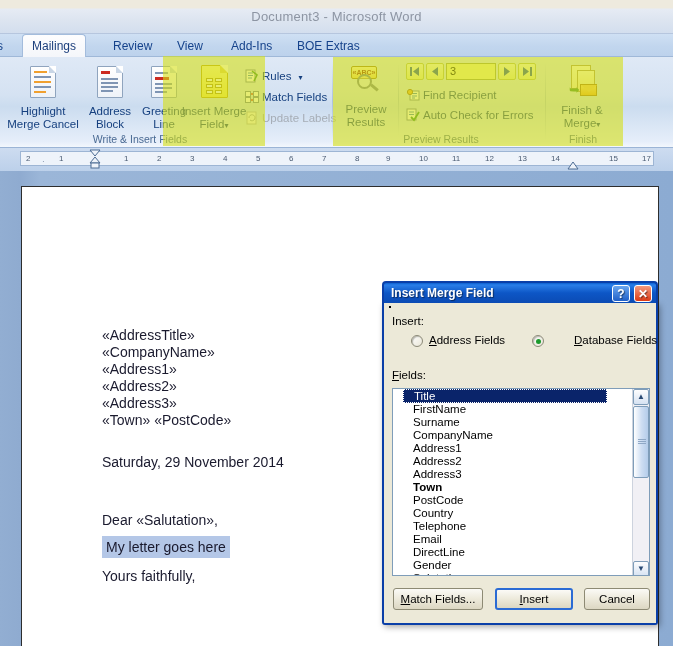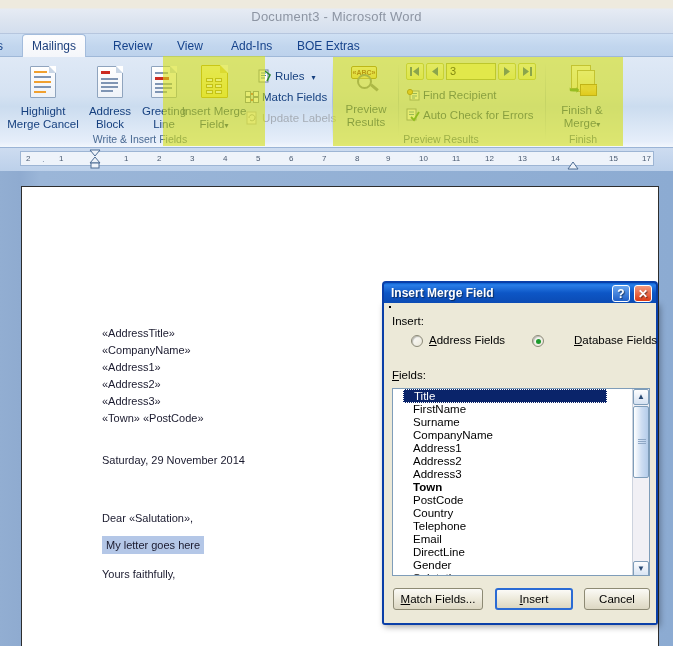--- a/index.html
+++ b/index.html
@@ -129,21 +129,21 @@
       white-space:nowrap; overflow:hidden; }
   #ruler .rk{ position:absolute; top:2px; }
   .marker{ position:absolute; }
 
   
   #workarea{ position:absolute; left:0; top:171px; width:673px; height:475px;
      background:linear-gradient(to right,#92aed2 0%,#8fabd0 3%,#9bb6d8 6%,#8cabd2 100%); }
   #page{ position:absolute; left:21px; top:15px; width:638px; height:470px;
      background:#ffffff; border:1px solid #2d2d2d; }
   .doctxt{ position:absolute; font-family:"Liberation Sans", sans-serif;
-     font-size:11px; color:#1a1a2e; white-space:nowrap; }
+     font-size:14px; color:#1a1a2e; white-space:nowrap; }
   .sel{ background:#b4c7e7; }
 
   
   #dialog{ position:absolute; left:382px; top:303px; width:276px; height:322px;
      border:2px solid #0a3fa8; border-top:none; border-radius:0 0 3px 3px;
      background:#ece9d8; box-shadow:2px 2px 6px rgba(0,0,0,.35); }
   #dlgtitle{ position:absolute; left:-2px; top:-22px; width:276px; height:22px;
      background:linear-gradient(to bottom,#0a5fd0 0%,#2a7ee8 10%,#0d56c6 50%,#0b4bb4 100%);
      border:2px solid #0a3fa8; border-bottom:none; border-radius:4px 4px 0 0;
      color:#fff; font-size:12px; font-weight:bold; line-height:20px; padding-left:7px;
@@ -258,21 +258,21 @@
           <i style="left:0;top:12px;"></i>
             <i style="left:9px;top:12px;"></i>
         </div>
       </div>
       <div class="lbl">
         <span>Insert Merge</span><br>
         <span>Field</span><span style="font-size:8px;">▾</span>
       </div>
     </div>
 
-    <div class="smallitem" style="left:258px; top:11px;">
+    <div class="smallitem" style="left:245px; top:11px;">
       <span class="sic">
         <svg width="14" height="14" viewBox="0 0 14 14">
           <rect x="1" y="1" width="9" height="12" fill="#fff" stroke="#6b7f9c"></rect>
           <line x1="3" y1="4" x2="8" y2="4" stroke="#3f7fbf"></line>
           <line x1="3" y1="6.5" x2="8" y2="6.5" stroke="#3f7fbf"></line>
           <line x1="3" y1="9" x2="7" y2="9" stroke="#3f7fbf"></line>
           <path d="M7 2 L12 6 L9 12" stroke="#2e8b2e" fill="none" stroke-width="1.6"></path>
         </svg>
       </span>
       <span style="margin-left:17px;">Rules</span>

